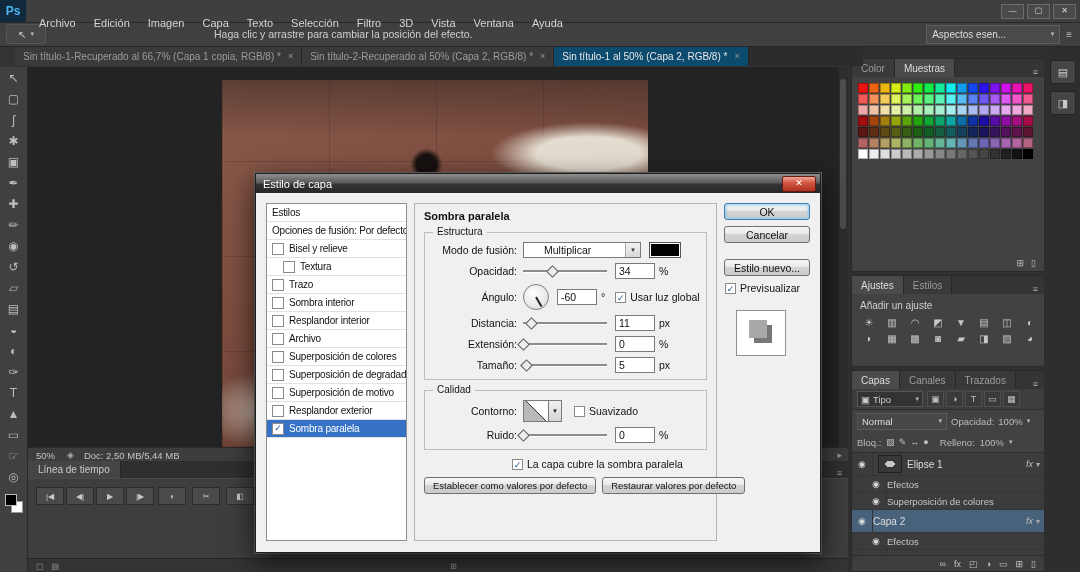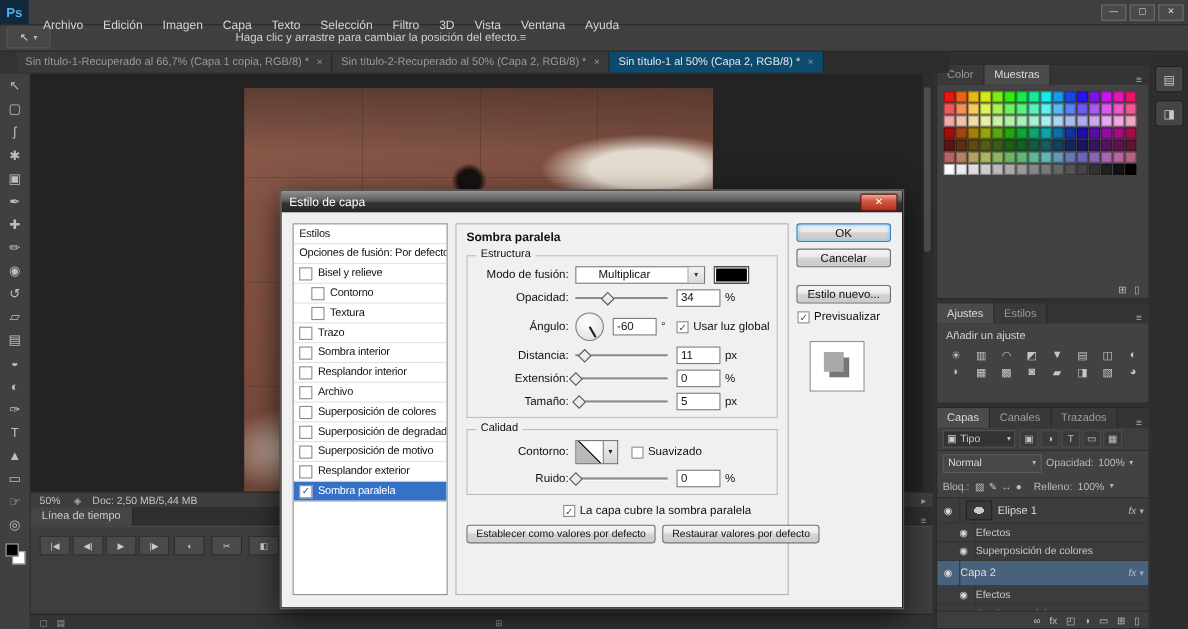--- a/index.html
+++ b/index.html
@@ -176,20 +176,24 @@
         <div class="winbtn">✕</div>
       </div>
   </div>
 
   <div class="optionsbar">
     <div class="tool-preset">
       <span>↖</span>
       <span class="tiny">▾</span>
     </div>
     <div class="ob-hint">Haga clic y arrastre para cambiar la posición del efecto.</div>
+    <div class="workspace">
+      <span>Aspectos esen...</span>
+      <span class="tiny" style="margin-left:auto">▾</span>
+    </div>
     <span class="ws-menu">≡</span>
   </div>
 
   <div class="tabbar" id="tabbar">
       <div class="doc-tab">
         <span>Sin título-1-Recuperado al 66,7% (Capa 1 copia, RGB/8) *</span>
         <span class="closex">×</span>
       </div>
       <div class="doc-tab">
         <span>Sin título-2-Recuperado al 50% (Capa 2, RGB/8) *</span>
@@ -535,24 +539,20 @@
           </div>
           <div class="srow">
             <span class="slabel">Opciones de fusión: Por defecto</span>
           </div>
           <div class="srow">
             <span class="scheck"></span>
             <span class="slabel">Bisel y relieve</span>
           </div>
           <div class="srow indent">
             <span class="scheck"></span>
-            <span class="slabel">Contorno</span>
-          </div>
-          <div class="srow indent">
-            <span class="scheck"></span>
             <span class="slabel">Textura</span>
           </div>
           <div class="srow">
             <span class="scheck"></span>
             <span class="slabel">Trazo</span>
           </div>
           <div class="srow">
             <span class="scheck"></span>
             <span class="slabel">Sombra interior</span>
           </div>

